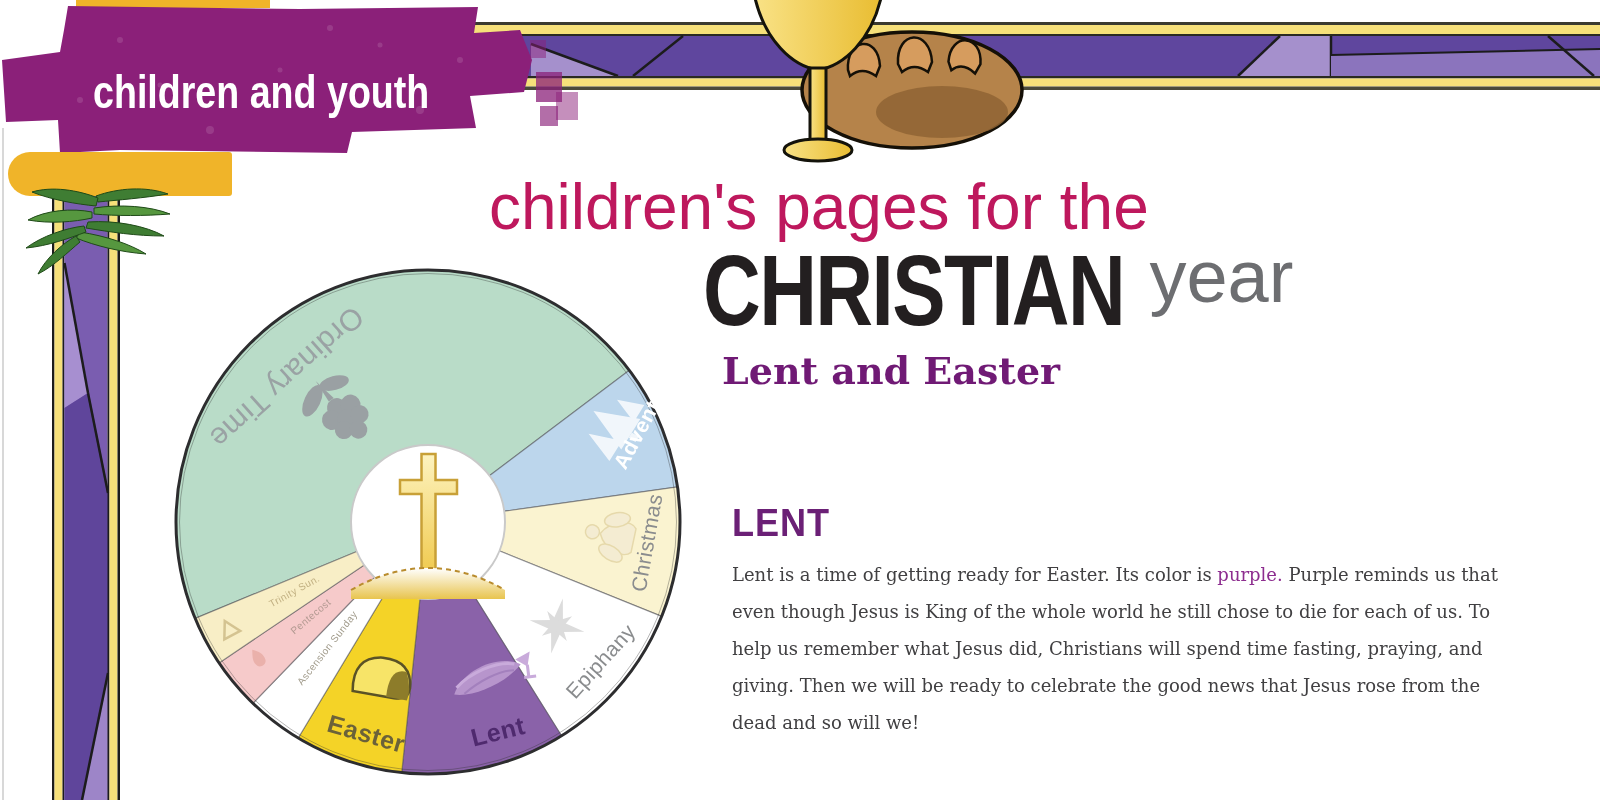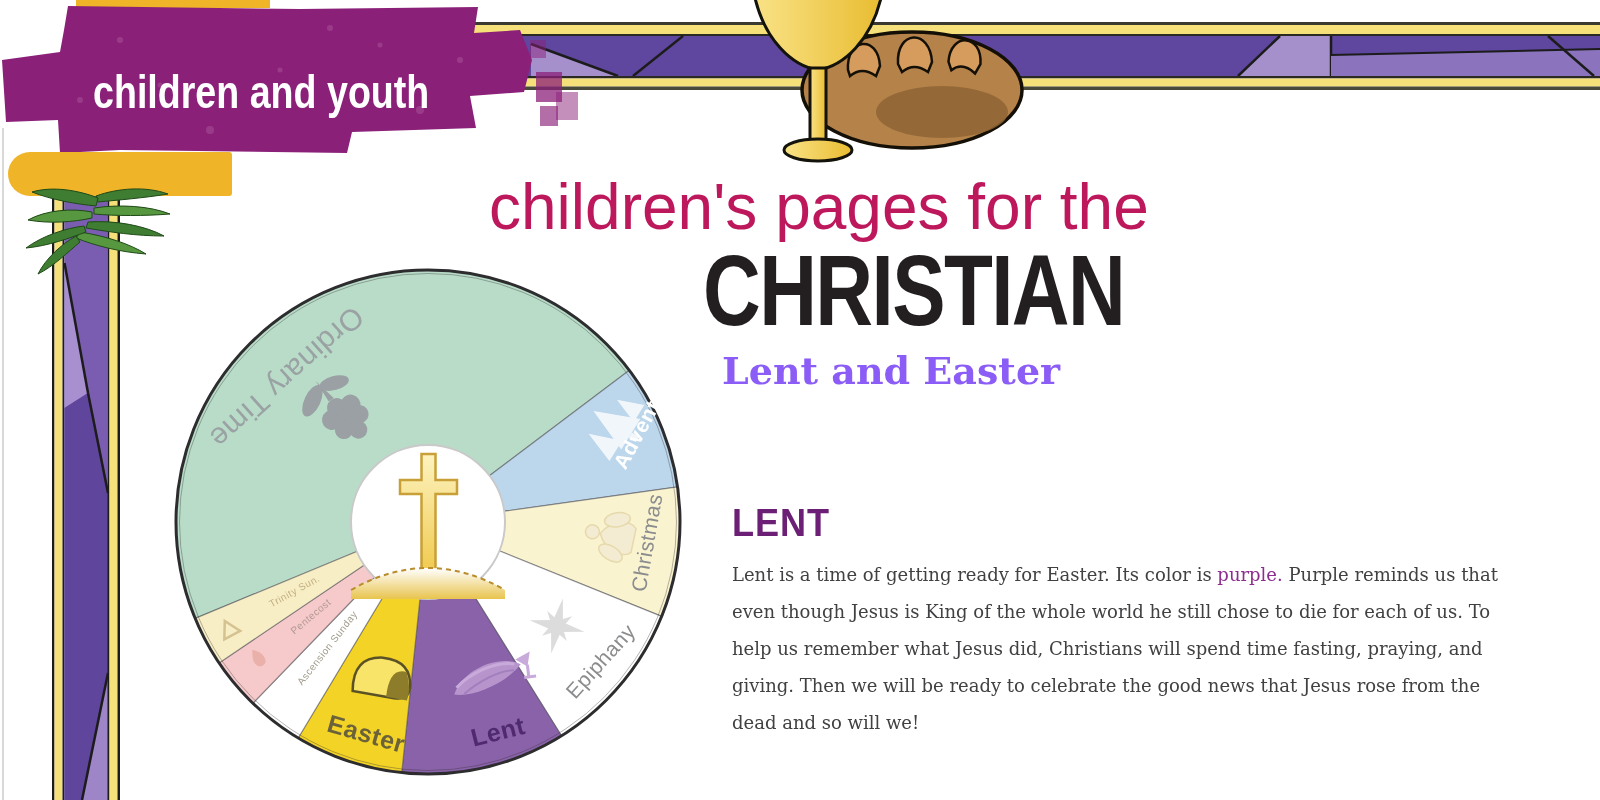--- a/index.html
+++ b/index.html
@@ -38,21 +38,21 @@
   .title-line2{position:absolute;left:703px;top:240px;display:flex;align-items:flex-start;z-index:5;}
   .title-main{
     font-size:100px;font-weight:bold;color:#231f20;letter-spacing:-2px;
     transform:scaleX(0.8);transform-origin:left bottom;display:inline-block;line-height:1;
   }
   .title-suffix{
     font-size:74px;color:#6d6e71;line-height:1;display:inline-block;margin-left:-80px;
   }
   .subtitle{
     position:absolute;left:722px;top:348px;font-family:"DejaVu Serif",serif;
-    font-size:38px;font-weight:bold;color:#8b5cf6;z-index:5;white-space:nowrap;
+    font-size:38px;font-weight:bold;color:#701a75;z-index:5;white-space:nowrap;
   }
   .section-heading{
     position:absolute;left:732px;top:502px;font-size:38px;font-weight:bold;
     color:#6b2076;letter-spacing:1px;z-index:5;transform:scaleX(0.95);transform-origin:left;
   }
   .body-paragraph{
     position:absolute;left:732px;top:556px;width:782px;z-index:5;
     font-family:"DejaVu Serif",serif;font-size:18px;line-height:37px;color:#414042;
   }
   .highlight-purple{color:#8d2d8f;}
@@ -263,17 +263,18 @@
       <text transform="translate(199,484) rotate(16)" text-anchor="middle" font-size="25" fill="#6b6239" font-weight="bold" font-family="&quot;Liberation Sans&quot;,sans-serif" letter-spacing="0.5">Easter</text>
       <text transform="translate(165,392) rotate(-52)" text-anchor="middle" font-size="10" fill="#a09a8a" font-weight="normal" font-family="&quot;Liberation Sans&quot;,sans-serif" letter-spacing="0.5">Ascension Sunday</text>
       <text transform="translate(148,361) rotate(-40)" text-anchor="middle" font-size="10" fill="#b39a92" font-weight="normal" font-family="&quot;Liberation Sans&quot;,sans-serif" letter-spacing="0.5">Pentecost</text>
       <text transform="translate(131,336) rotate(-29)" text-anchor="middle" font-size="10" fill="#c2b183" font-weight="normal" font-family="&quot;Liberation Sans&quot;,sans-serif" letter-spacing="0.5">Trinity Sun.</text>
     </g>
 </svg>
 
 <div class="title-line1">children's pages for the</div>
 <div class="title-line2">
   <span class="title-main">CHRISTIAN</span>
+  <span class="title-suffix">year</span>
 </div>
 <div class="subtitle">Lent and Easter</div>
 
 <div class="section-heading">LENT</div>
 <div class="body-paragraph"><span>Lent is a time of getting ready for Easter. Its color is </span><span class="highlight-purple">purple.</span><span> Purple reminds us that even though Jesus is King of the whole world he still chose to die for each of us. To help us remember what Jesus did, Christians will spend time fasting, praying, and giving. Then we will be ready to celebrate the good news that Jesus rose from the dead and so will we!</span></div>
 
 </body></html>

